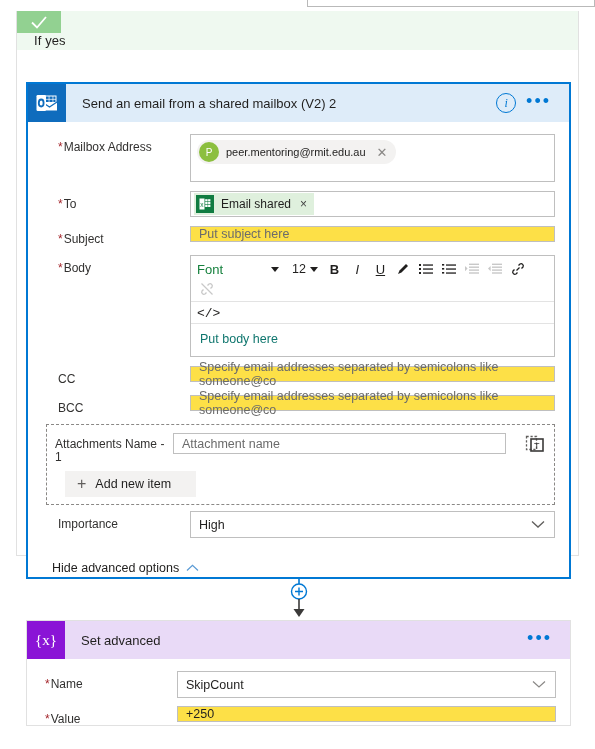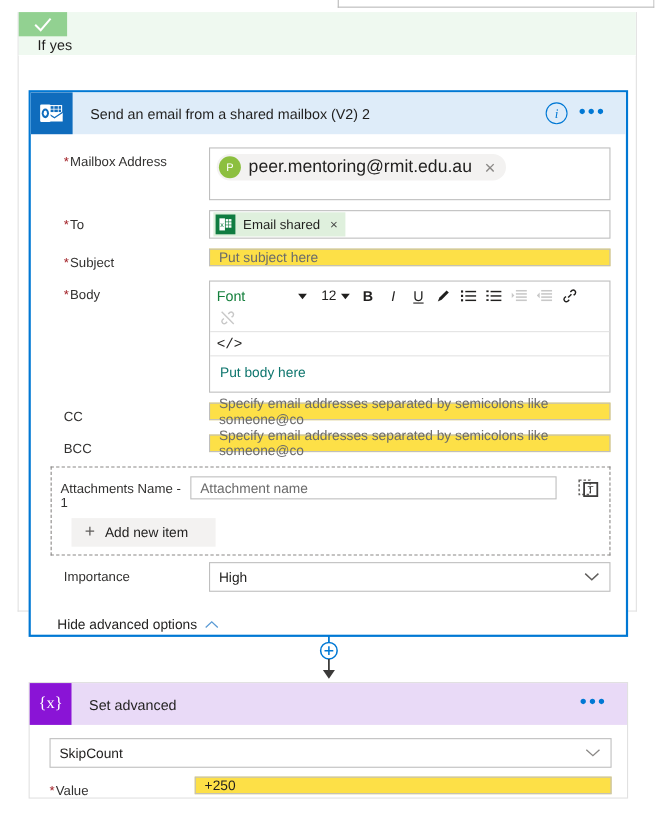--- a/index.html
+++ b/index.html
@@ -88,21 +88,21 @@
   }
   .chip-person {
     display: flex; align-items: center; gap: 7px;
     background: #f3f2f1; border-radius: 13px; height: 24px;
     padding: 0 9px 0 2px;
   }
   .avatar {
     width: 20px; height: 20px; border-radius: 50%; background: #8cbf3f;
     color: #fff; font-size: 10px; display:flex; align-items:center; justify-content:center;
   }
-  .chip-person .chip-text { font-size: 16px; color: #201f1e; }
+  .chip-person .chip-text { font-size: 11px; color: #201f1e; }
   .chip-x { color: #8a8886; font-size: 13px; margin-left: 4px; }
 
   
   .to-input { border: 1px solid #bfbfbf; background:#fff; height: 26px; display:flex; align-items:center; padding: 0 3px; }
   .chip-excel {
     display: flex; align-items: center; gap: 7px; background: #dff0dd;
     height: 22px; padding: 0 7px 0 0;
   }
   .excel-icon {
     width: 18px; height: 18px; background: #107c41; margin-left: 2px;
@@ -471,20 +471,23 @@
       <div class="var-icon">
         <span class="var-glyph">{x}</span>
       </div>
       <div class="card-var-title">Set advanced</div>
       <div class="hdr-actions">
         <div class="ellipsis-btn">•••</div>
       </div>
     </div>
     <div class="card-var-body">
       <div class="var-row">
+        <div class="var-label">
+          <span class="req">*</span><span>Name</span>
+        </div>
         <div class="row-field">
           <div class="dropdown">
             <span>SkipCount</span>
             <span class="chev-d">
               <svg width="14" height="9" viewBox="0 0 14 9">
                   <path d="M1 1.5 L7 7 L13 1.5" fill="none" stroke="#8a8886" stroke-width="1.2"></path>
                 </svg>
             </span>
           </div>
         </div>

